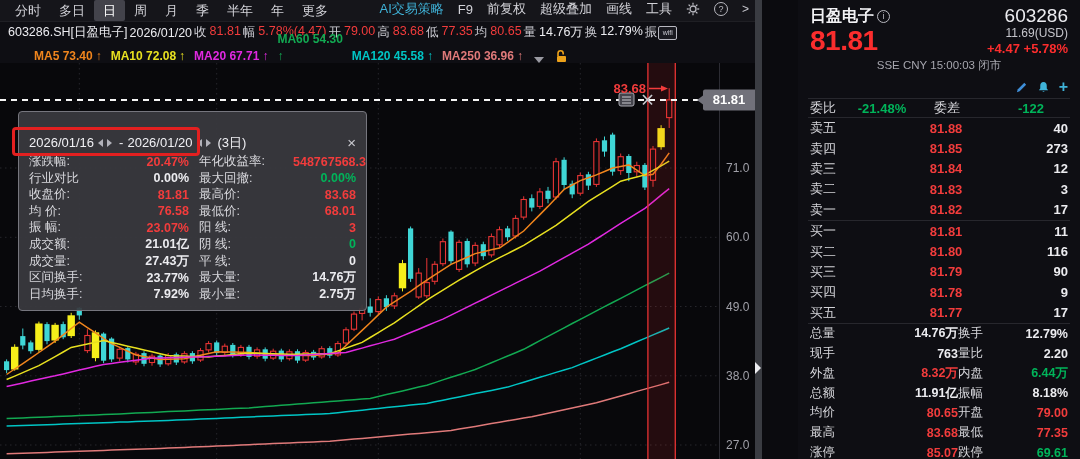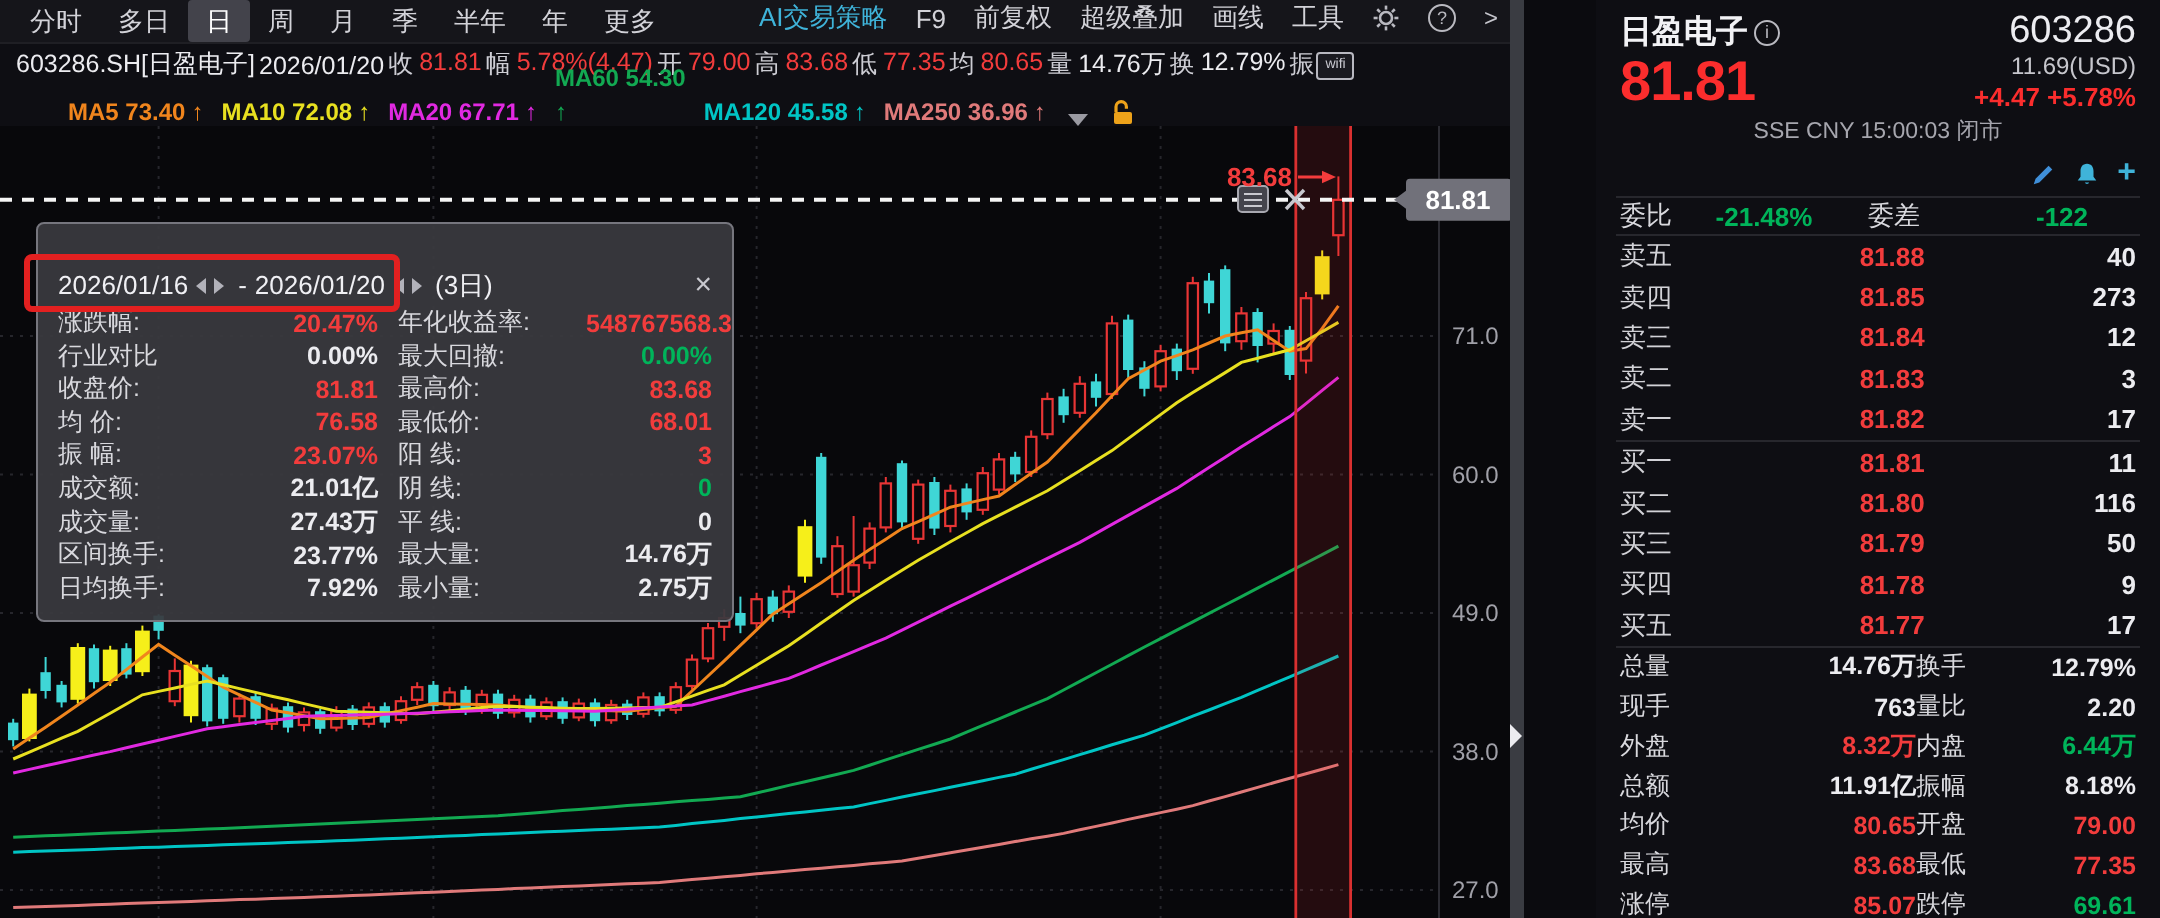--- a/index.html
+++ b/index.html
@@ -561,21 +561,21 @@
           <span class="vol">11</span>
         </div>
         <div class="lv-row">
           <span class="lab">买二</span>
           <span class="prc v-r">81.80</span>
           <span class="vol">116</span>
         </div>
         <div class="lv-row">
           <span class="lab">买三</span>
           <span class="prc v-r">81.79</span>
-          <span class="vol">50</span>
+          <span class="vol">90</span>
         </div>
         <div class="lv-row">
           <span class="lab">买四</span>
           <span class="prc v-r">81.78</span>
           <span class="vol">9</span>
         </div>
         <div class="lv-row">
           <span class="lab">买五</span>
           <span class="prc v-r">81.77</span>
           <span class="vol">17</span>

